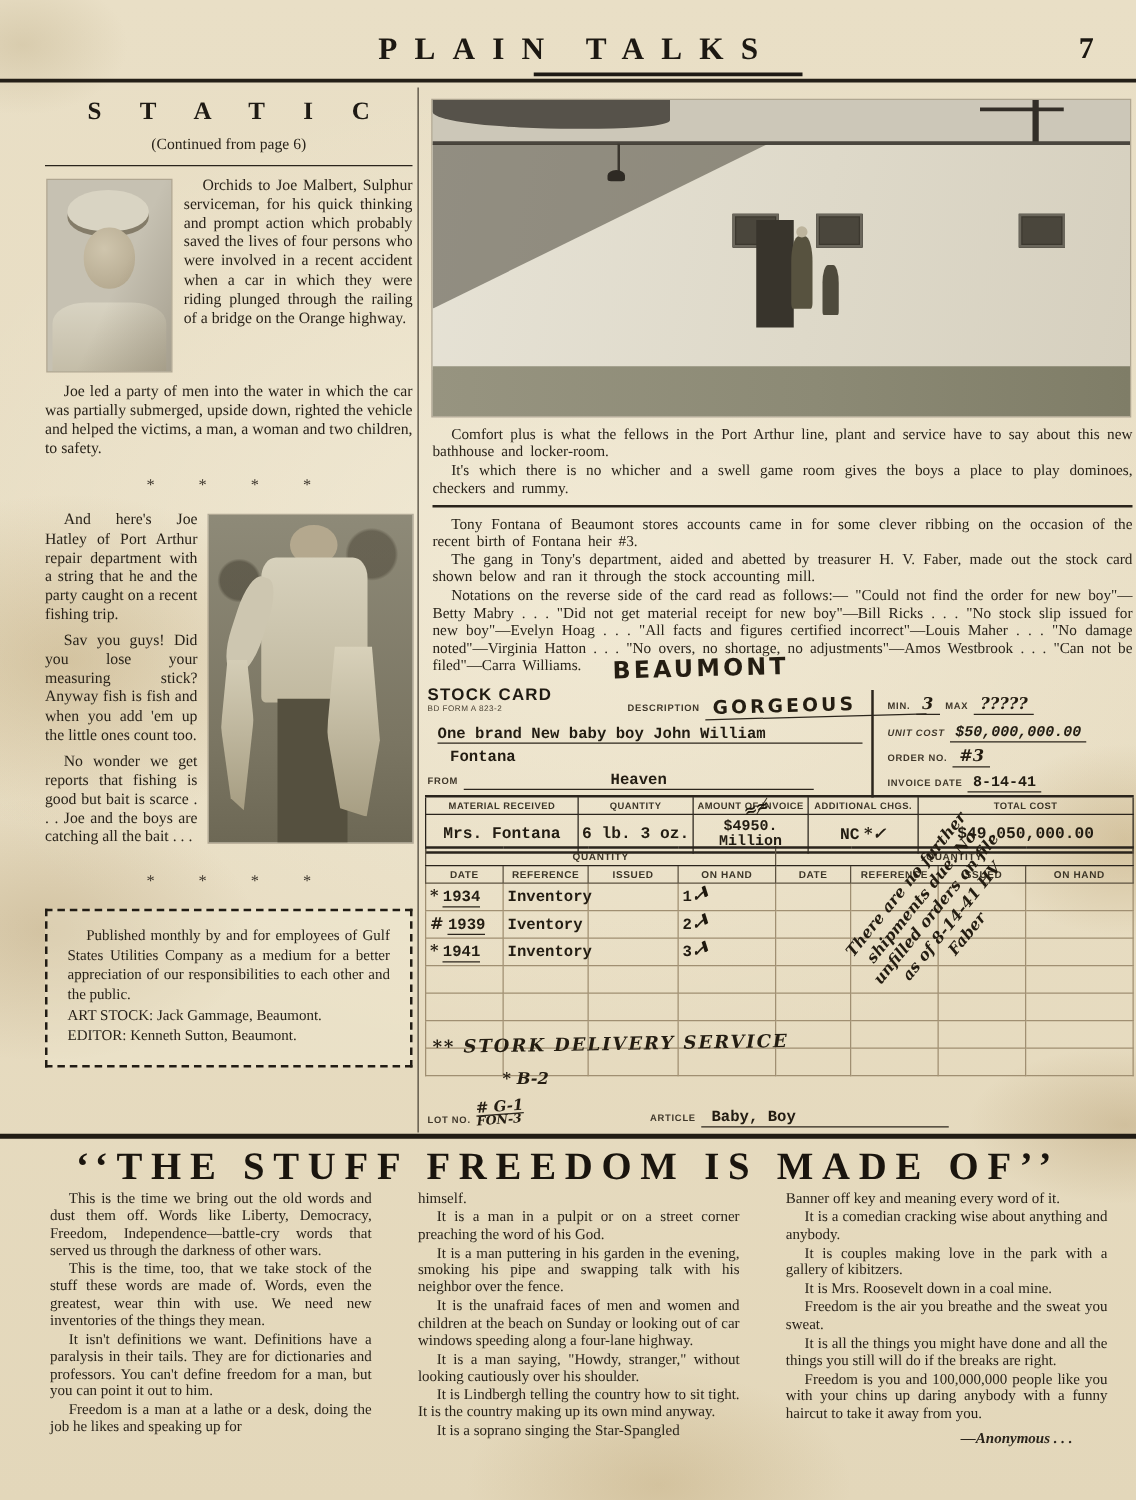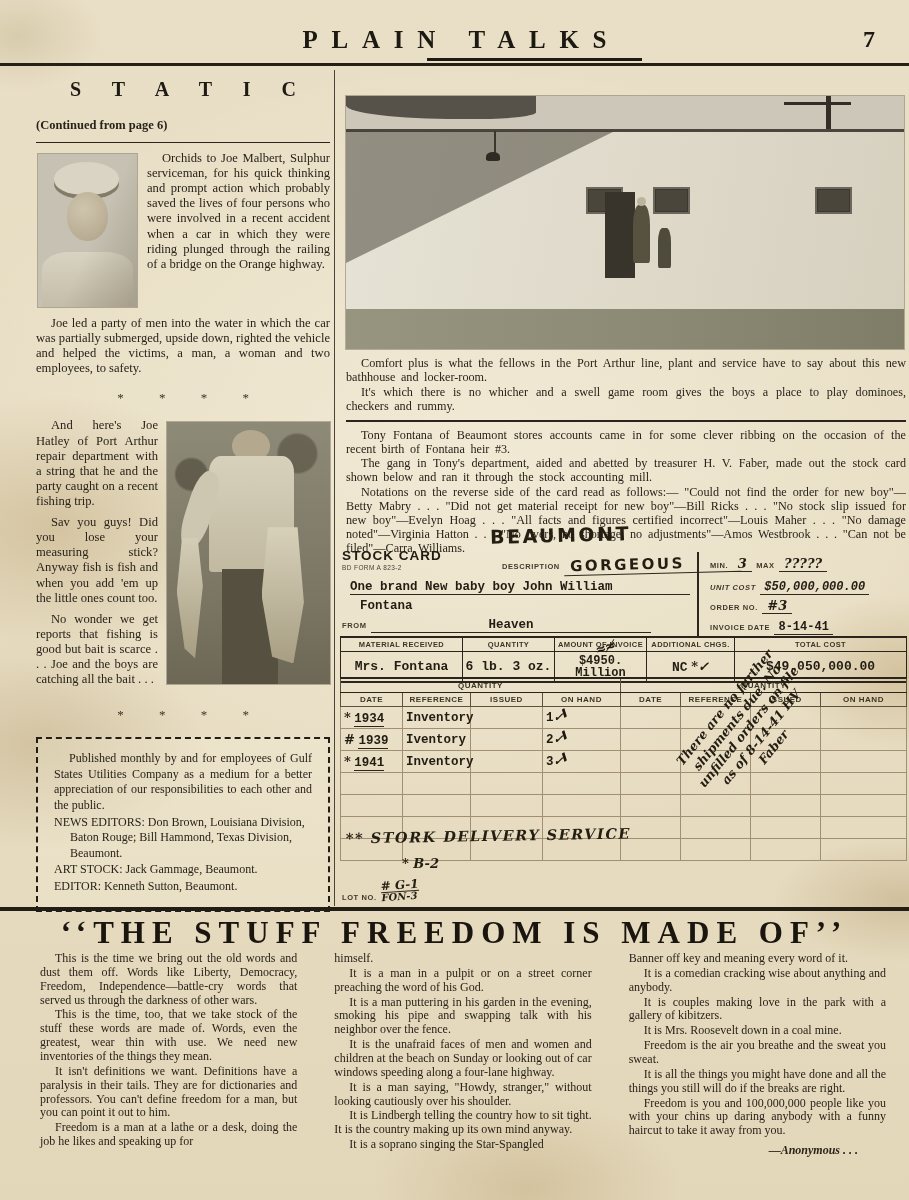--- a/index.html
+++ b/index.html
@@ -24,36 +24,36 @@
   .header-rule{position:absolute;top:63px;left:0;width:100%;height:3px;background:#241f17;}
   .col-divider{position:absolute;top:70px;left:334px;width:1px;height:836px;background:#4a4336;}
   
   p{margin:0 0 1px 0;text-align:justify;}
   .indent{text-indent:15px;}
   .body{font-size:12.6px;line-height:1.2;}
   .cap{font-size:12.2px;line-height:1.14;word-spacing:2.5px;}
   
   .static-col{position:absolute;left:36px;top:78px;width:294px;}
   .static-title{text-align:center;font-weight:bold;font-size:20px;letter-spacing:13px;text-indent:13px;margin:0;color:#1e1a14;}
-  .static-sub{font-size:12.5px;margin-top:17px;font-weight:bold;}
+  .static-sub{text-align:center;font-size:12.5px;margin-top:7px;}
   .static-rule{border:none;border-top:1.5px solid #2a241c;margin:9px 0 8px 0;}
   .photo{position:relative;overflow:hidden;background:#c6c1b2;box-shadow:0 0 0 1px rgba(70,60,45,.35);}
   .portrait1{float:left;width:99px;height:153px;margin:3px 10px 3px 2px;}
   .portrait2{float:right;width:163px;height:262px;margin:4px 0 4px 9px;}
   .star-divider{text-align:center;font-size:13px;letter-spacing:16px;text-indent:16px;margin:14px 0 12px 0;color:#3a332a;}
   .clear{clear:both;}
   .block2 p{margin-bottom:6px;}
   
   .masthead-box{border:2.5px dashed #221d15;padding:12px 16px 14px 16px;margin-top:14px;background:rgba(248,242,222,.25);}
   .mb-title{font-family:"Liberation Sans",sans-serif;font-weight:bold;font-size:20px;letter-spacing:2px;color:#17130d;margin-bottom:6px;}
   .mb-dots{letter-spacing:6px;font-size:16px;}
   .mb-body{font-size:12px;line-height:1.3;}
   .mb-credit{font-size:12px;line-height:1.3;padding-left:16px;text-indent:-16px;text-align:left;}
   
-  .right-col{position:absolute;left:346px;top:80px;width:560px;margin-top:16px;}
+  .right-col{position:absolute;left:346px;top:80px;width:560px;}
   .building{width:558px;height:253px;}
   .b-layer{position:absolute;}
   .caps{margin-top:8px;}
   .sec-rule{border:none;border-top:2px solid #2a241c;margin:6px 0 7px 0;}
   
   .stock-card{position:absolute;left:340px;top:528px;width:566px;height:382px;font-family:"Liberation Sans",sans-serif;}
   .sc-abs{position:absolute;}
   .hand{font-family:"DejaVu Serif",serif;font-style:italic;font-weight:600;color:#241d12;}
   .hand-caps{font-family:"DejaVu Sans",sans-serif;font-weight:bold;letter-spacing:2.5px;color:#241d12;display:inline-block;transform:rotate(-1.5deg);}
   .typed{font-family:"Liberation Mono","DejaVu Sans Mono",monospace;font-weight:bold;color:#221c12;}
@@ -144,41 +144,40 @@
     <div>
       <div class="photo portrait1">
         <div class="p1-hat"></div>
         <div class="p1-face"></div>
         <div class="p1-shirt"></div>
         <div class="p1-shade"></div>
       </div>
       <p class="body indent">Orchids to Joe Malbert, Sulphur serviceman, for his quick thinking and prompt action which probably saved the lives of four persons who were involved in a recent accident when a car in which they were riding plunged through the railing of a bridge on the Orange highway.</p>
       <div class="clear"></div>
     </div>
-    <p class="body indent" style="margin-top:6px;">Joe led a party of men into the water in which the car was partially submerged, upside down, righted the vehicle and helped the victims, a man, a woman and two employees, to safety.</p>
+    <p class="body indent" style="margin-top:6px;">Joe led a party of men into the water in which the car was partially submerged, upside down, righted the vehicle and helped the victims, a man, a woman and two children, to safety.</p>
     <div class="star-divider">*    *    *    *</div>
     <div class="block2">
       <div class="photo portrait2">
         <div class="p2-bg"></div>
         <div class="p2-head"></div>
         <div class="p2-shirt"></div>
         <div class="p2-arm-l"></div>
         <div class="p2-pants"></div>
         <div class="p2-fish-l"></div>
         <div class="p2-fish-r"></div>
       </div>
       <p class="body indent">And here's Joe Hatley of Port Arthur repair department with a string that he and the party caught on a recent fishing trip.</p>
       <p class="body indent">Sav you guys! Did you lose your measuring stick? Anyway fish is fish and when you add 'em up the little ones count too.</p>
       <p class="body indent">No wonder we get reports that fishing is good but bait is scarce . . . Joe and the boys are catching all the bait . . .</p>
       <div class="clear"></div>
     </div>
     <div class="star-divider">*    *    *    *</div>
     <div class="masthead-box">
       <p class="mb-body indent">Published monthly by and for employees of Gulf States Utilities Company as a medium for a better appreciation of our responsibilities to each other and the public.</p>
-      <p class="mb-credit"><span>NEWS EDITORS:</span> <span>Don Brown, Louisiana Division, Baton Rouge; Bill Hammond, Texas Division, Beaumont.</span></p>
       <p class="mb-credit"><span>ART STOCK:</span> <span>Jack Gammage, Beaumont.</span></p>
       <p class="mb-credit"><span>EDITOR:</span> <span>Kenneth Sutton, Beaumont.</span></p>
     </div>
   </section>
 
   <section class="right-col">
     <div class="photo building">
       <div class="b-layer b-sky"></div>
       <div class="b-layer b-trees"></div>
       <div class="b-layer b-pole"></div>
@@ -379,20 +378,24 @@
 
     <div class="sc-abs sc-stork hand">** STORK DELIVERY SERVICE</div>
     <div class="sc-abs sc-b2 hand">* B-2</div>
     <div class="sc-abs sc-lot">
       <span class="sc-label">LOT NO.</span>
       <span class="sc-lotvals hand">
         <span class="u" style="display:block;"># G-1</span>
         <span style="display:block;font-size:10px;">FON-3</span>
       </span>
     </div>
+    <div class="sc-abs sc-article">
+      <span class="sc-label">ARTICLE</span>
+      <span class="typed u" style="display:inline-block;width:190px;font-size:12.5px;padding-left:8px;">Baby, Boy</span>
+    </div>
     <div class="sc-abs sc-diag hand">There are no further shipments due. No unfilled orders on file as of 8-14-41  HV Faber</div>
   </section>
 
   <div class="headline-rule"></div>
   <h1 class="freedom-title">‘‘THE STUFF FREEDOM IS MADE OF’’</h1>
   <div class="freedom-cols">
     <div class="fcol">
       <p class="indent">This is the time we bring out the old words and dust them off. Words like Liberty, Democracy, Freedom, Independence—battle-cry words that served us through the darkness of other wars.</p>
       <p class="indent">This is the time, too, that we take stock of the stuff these words are made of. Words, even the greatest, wear thin with use. We need new inventories of the things they mean.</p>
       <p class="indent">It isn't definitions we want. Definitions have a paralysis in their tails. They are for dictionaries and professors. You can't define freedom for a man, but you can point it out to him.</p>

